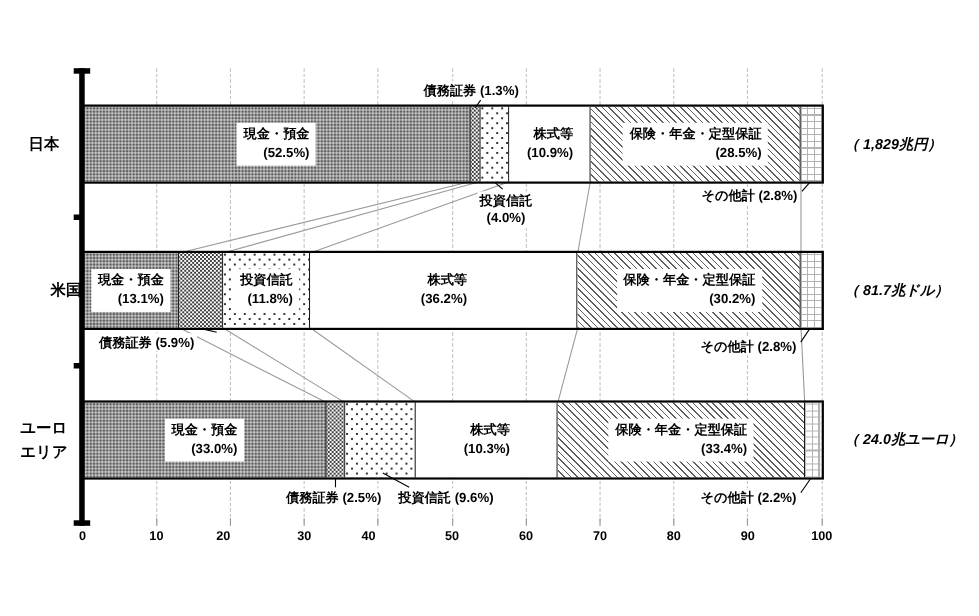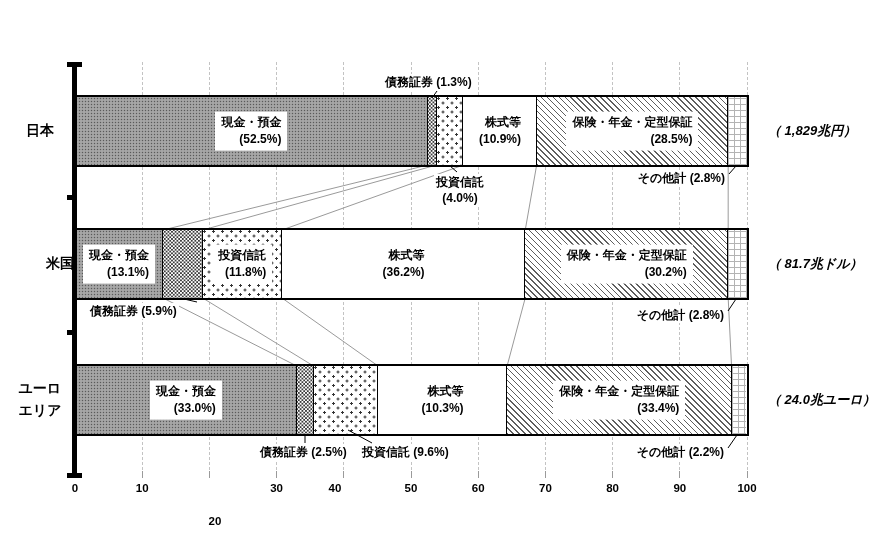--- a/index.html
+++ b/index.html
@@ -57,21 +57,21 @@
 <body>
 
 <div id="fig">
   <div id="plot">
       <div class="xticklabel" style="left: 75px;">0</div>
       <div class="gridline" style="left: 141.7px;"></div>
       <div class="xtickmark" style="left: 141.7px;"></div>
       <div class="xticklabel" style="left: 142.2px;">10</div>
       <div class="gridline" style="left: 208.9px;"></div>
       <div class="xtickmark" style="left: 208.9px;"></div>
-      <div class="xticklabel" style="left: 215px; margin-top: 33px;">20</div>
+      <div class="xticklabel" style="left: 203px;">20</div>
       <div class="gridline" style="left: 276.1px;"></div>
       <div class="xtickmark" style="left: 276.1px;"></div>
       <div class="xticklabel" style="left: 276.6px;">30</div>
       <div class="gridline" style="left: 343.3px;"></div>
       <div class="xtickmark" style="left: 343.3px;"></div>
       <div class="xticklabel" style="left: 335px;">40</div>
       <div class="gridline" style="left: 410.5px;"></div>
       <div class="xtickmark" style="left: 410.5px;"></div>
       <div class="xticklabel" style="left: 411px;">50</div>
       <div class="gridline" style="left: 477.7px;"></div>

